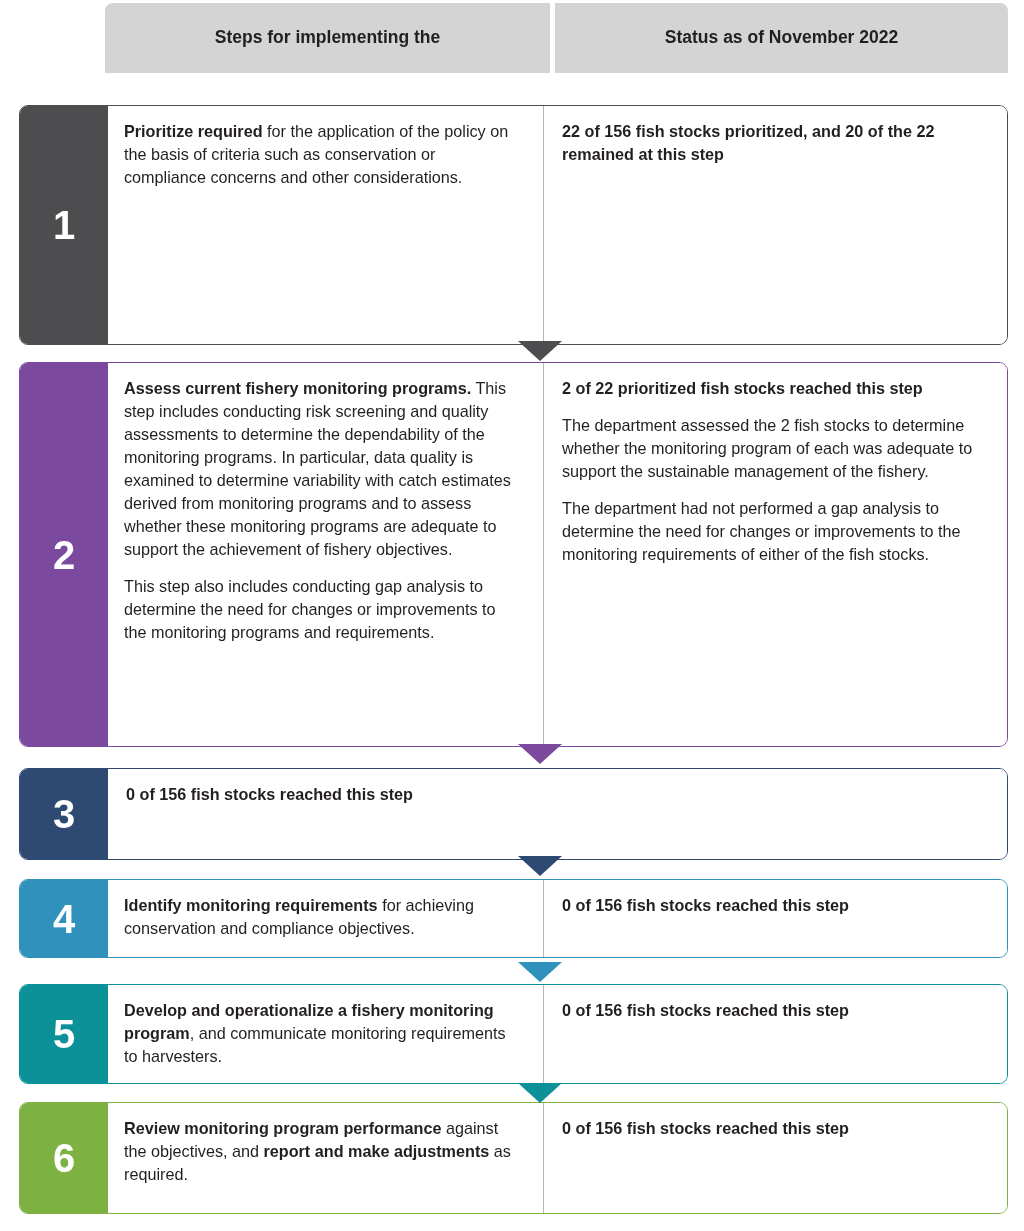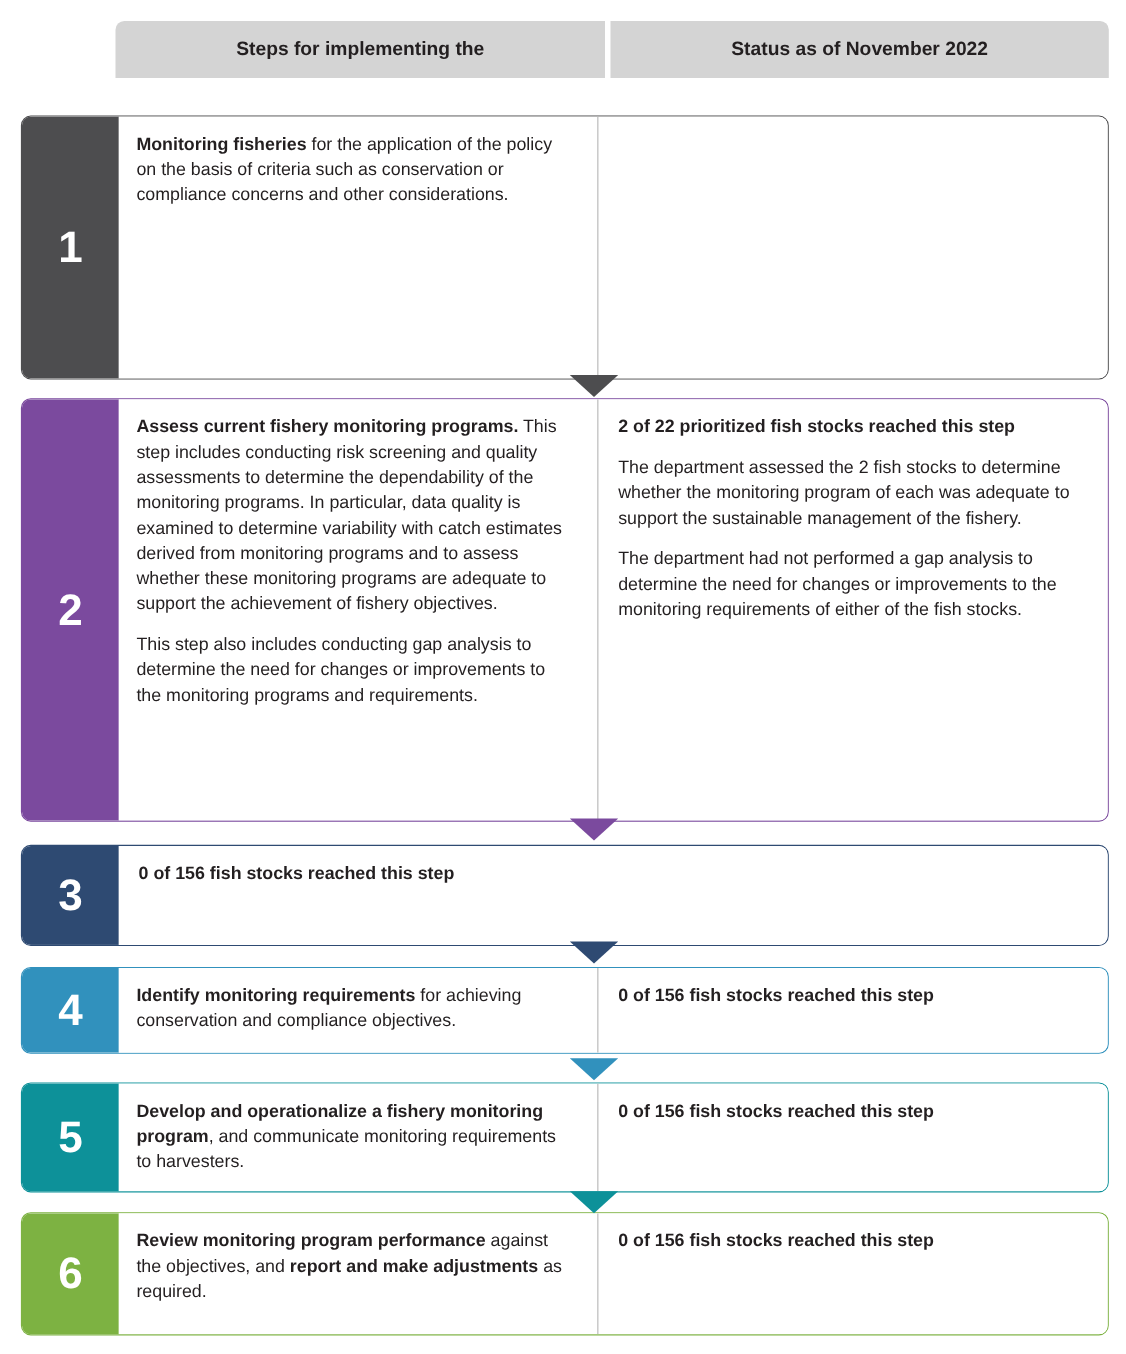--- a/index.html
+++ b/index.html
@@ -19,24 +19,24 @@
   .page {
     position: relative;
     width: 1024px;
     height: 1231px;
     box-sizing: border-box;
   }
 
   
   .header-row {
     position: absolute;
-    top: 19px;
+    top: 3px;
     left: 19px;
     right: 16px;
-    height: 52px;
+    height: 70px;
     display: flex;
   }
   .hdr-spacer {
     width: 86px;
     flex: 0 0 86px;
   }
   .hdr-cell {
     background: #d4d4d4;
     display: flex;
     align-items: center;
@@ -141,23 +141,24 @@
         <div>Status as of November 2022</div>
       </div>
     </div>
   </div>
 
   <div id="steps-host">
       <div class="step" style="top: 105px; height: 240px; border-color: rgb(77, 77, 79);">
         <div class="num-col" style="background: rgb(77, 77, 79);">1</div>
         <div class="body-col">
           <div class="desc-col">
-            <p><b>Monitoring fisheries</b> for the application of the policy on the basis of criteria such as conservation or compliance concerns and other considerations.</p>
-          </div>
-          <div class="found-col">
+            <p><b>Prioritize required</b> for the application of the policy on the basis of criteria such as conservation or compliance concerns and other considerations.</p>
+          </div>
+          <div class="found-col">
+            <p><b>22 of 156 fish stocks prioritized, and 20 of the 22 remained at this step</b></p>
           </div>
         </div>
       </div>
       <div class="step" style="top: 362px; height: 385px; border-color: rgb(123, 74, 158);">
         <div class="num-col" style="background: rgb(123, 74, 158);">2</div>
         <div class="body-col">
           <div class="desc-col">
             <p><b>Assess current fishery monitoring programs.</b> This step includes conducting risk screening and quality assessments to determine the dependability of the monitoring programs. In particular, data quality is examined to determine variability with catch estimates derived from monitoring programs and to assess whether these monitoring programs are adequate to support the achievement of fishery objectives.</p>
             <p>This step also includes conducting gap analysis to determine the need for changes or improvements to the monitoring programs and requirements.</p>
           </div>

